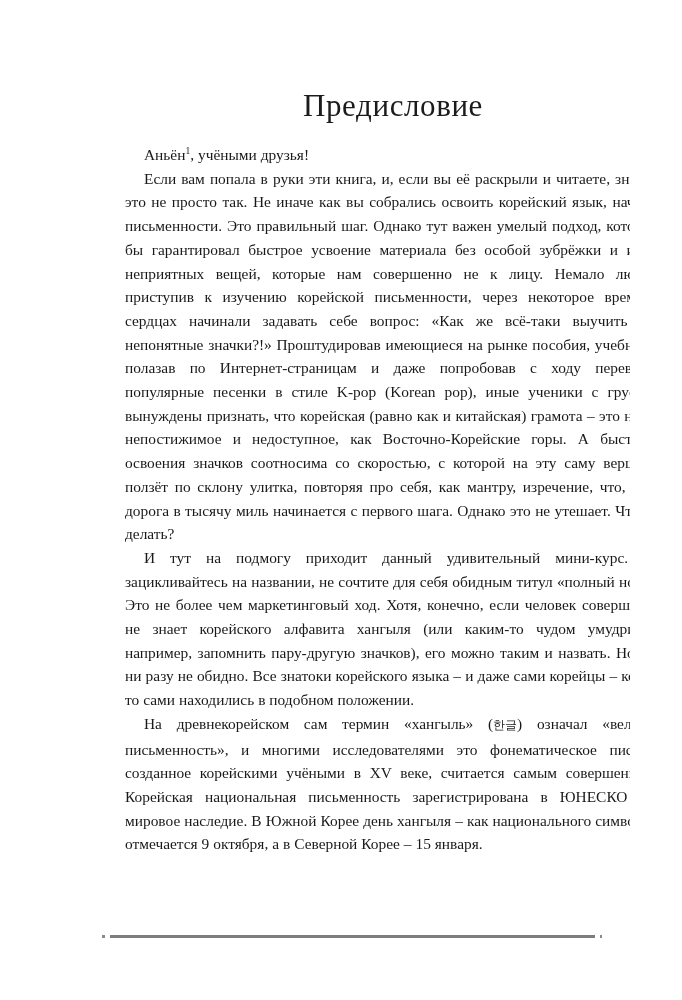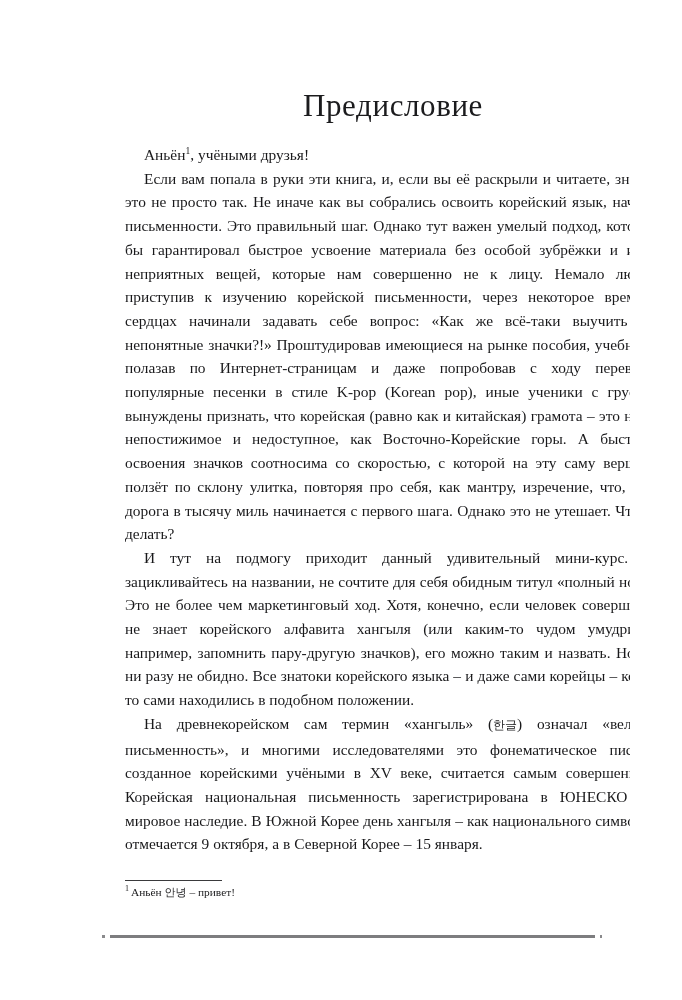--- a/index.html
+++ b/index.html
@@ -157,24 +157,20 @@
 
     <p class="para">Если вам попала в руки эти книга, и, если вы её раскрыли и читаете, значит, это не просто так. Не иначе как вы собрались освоить корейский язык, начав с письменности. Это правильный шаг. Однако тут важен умелый подход, который бы гарантировал быстрое усвоение материала без особой зубрёжки и иных неприятных вещей, которые нам совершенно не к лицу. Немало людей, приступив к изучению корейской письменности, через некоторое время в сердцах начинали задавать себе вопрос: «Как же всё-таки выучить эти непонятные значки?!» Проштудировав имеющиеся на рынке пособия, учебники, полазав по Интернет-страницам и даже попробовав с ходу перевести популярные песенки в стиле K-pop (Korean pop), иные ученики с грустью вынуждены признать, что корейская (равно как и китайская) грамота – это нечто непостижимое и недоступное, как Восточно-Корейские горы. А быстрота освоения значков соотносима со скоростью, с которой на эту саму вершину ползёт по склону улитка, повторяя про себя, как мантру, изречение, что, мол, дорога в тысячу миль начинается с первого шага. Однако это не утешает. Что же делать?</p>
 
     <p class="para">И тут на подмогу приходит данный удивительный мини-курс. Не зацикливайтесь на названии, не сочтите для себя обидным титул «полный ноль». Это не более чем маркетинговый ход. Хотя, конечно, если человек совершенно не знает корейского алфавита хангыля (или каким-то чудом умудрился, например, запомнить пару-другую значков), его можно таким и назвать. Но это ни разу не обидно. Все знатоки корейского языка – и даже сами корейцы – когда-то сами находились в подобном положении.</p>
 
     <p class="para"><span>На древнекорейском сам термин «хангыль» (</span><span class="hangul">한글</span><span>) означал «великая письменность», и многими исследователями это фонематическое письмо, созданное корейскими учёными в XV веке, считается самым совершенным. Корейская национальная письменность зарегистрирована в ЮНЕСКО как мировое наследие. В Южной Корее день хангыля – как национального символа – отмечается 9 октября, а в Северной Корее – 15 января.</span></p>
 
 
   </div>
 
-  <div class="footnote-area">
-    <div class="footnote-rule"></div>
-    <p class="footnote-text"><span class="fn-marker">1</span><span>Аньён</span><span>&nbsp;</span><span class="hangul">안녕</span><span>&nbsp;</span><span>– привет!</span></p>
-  </div>
 
   <div class="page-footer">
     <div class="footer-rule-wrap">
       <span class="rule-dot"></span>
       <span class="rule-line"></span>
       <span class="rule-dot"></span>
     </div>
     <div class="folio">3</div>
   </div>
 

